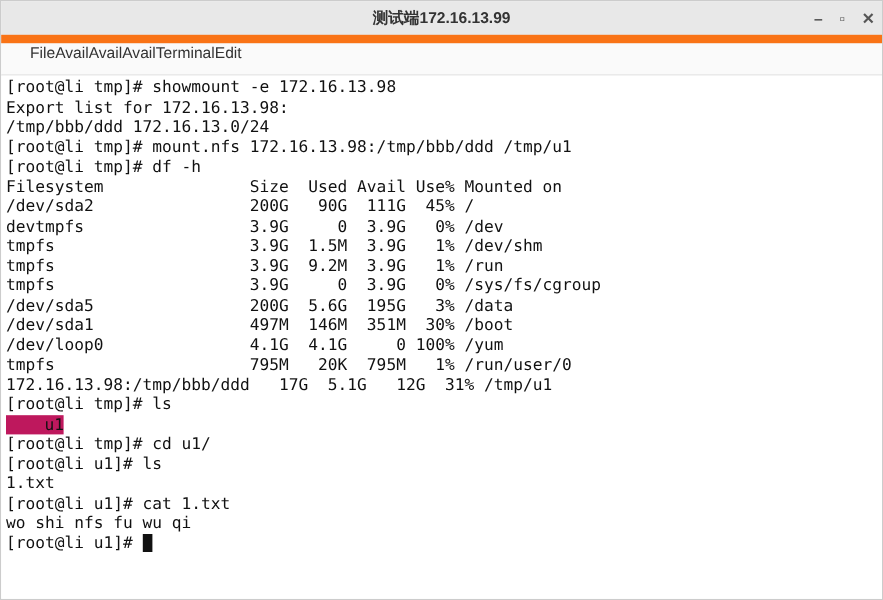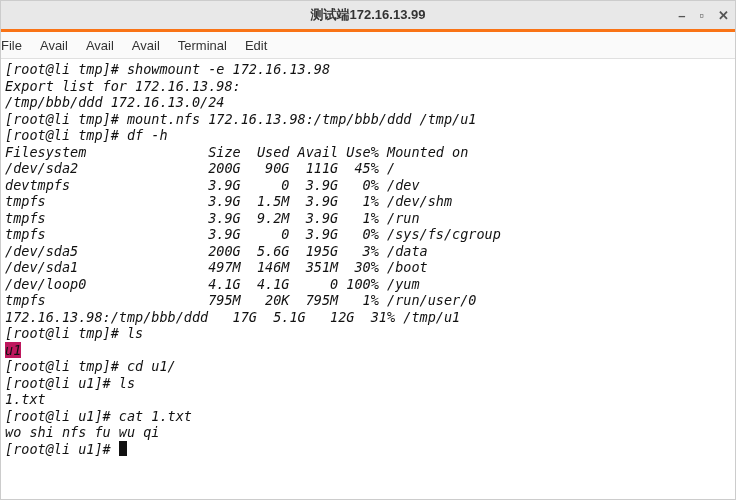--- a/index.html
+++ b/index.html
@@ -17,21 +17,21 @@
     height: 500px;
     background: #fff;
     display: flex;
     flex-direction: column;
     border: 1px solid #ccc;
     box-sizing: border-box;
   }
   .titlebar {
     height: 28px;
     background: #e8e8e8;
-    border-bottom: 3px solid #f97316;
+    border-bottom: 7px solid #f97316;
     display: flex;
     align-items: center;
     justify-content: center;
     position: relative;
     font-size: 13px;
     color: #333;
     font-weight: bold;
     text-align: center;
   }
   .window-controls {
@@ -49,56 +49,55 @@
     cursor: pointer;
     font-weight: bold;
     font-family: sans-serif;
     line-height: 1;
   }
   .menubar {
     height: 26px;
     background: #fafafa;
     border-bottom: 1px solid #e0e0e0;
     display: flex;
-    align-items: center;
-    padding: 0 0;
+    align-items: flex-start;
+    padding: 0 24px;
     font-size: 13px;
     color: #333;
-    gap: 18px;
   }
   .menubar span {
     cursor: pointer;
   }
   .terminal {
     flex: 1;
     background: #fff;
     color: #111;
     font-family: "DejaVu Sans Mono", "Liberation Mono", monospace;
     font-size: 13.5px;
     line-height: 16.5px;
     padding: 2px 4px;
     white-space: pre;
     overflow: hidden;
   }
   .hl {
     background: #be185d;
     color: #111;
+    padding-left: 32px;
   }
   .cursor {
     display: inline-block;
     width: 8px;
     height: 15px;
     background: #111;
     vertical-align: text-bottom;
     margin-bottom: 1px;
   }
   .row {
     display: block;
     min-height: 16.5px;
-    font-style: italic;
   }
 </style>
 </head>
 <body>
 
 <div class="window">
 
   <div class="titlebar">
     <span>测试端172.16.13.99</span>
     <div class="window-controls">

